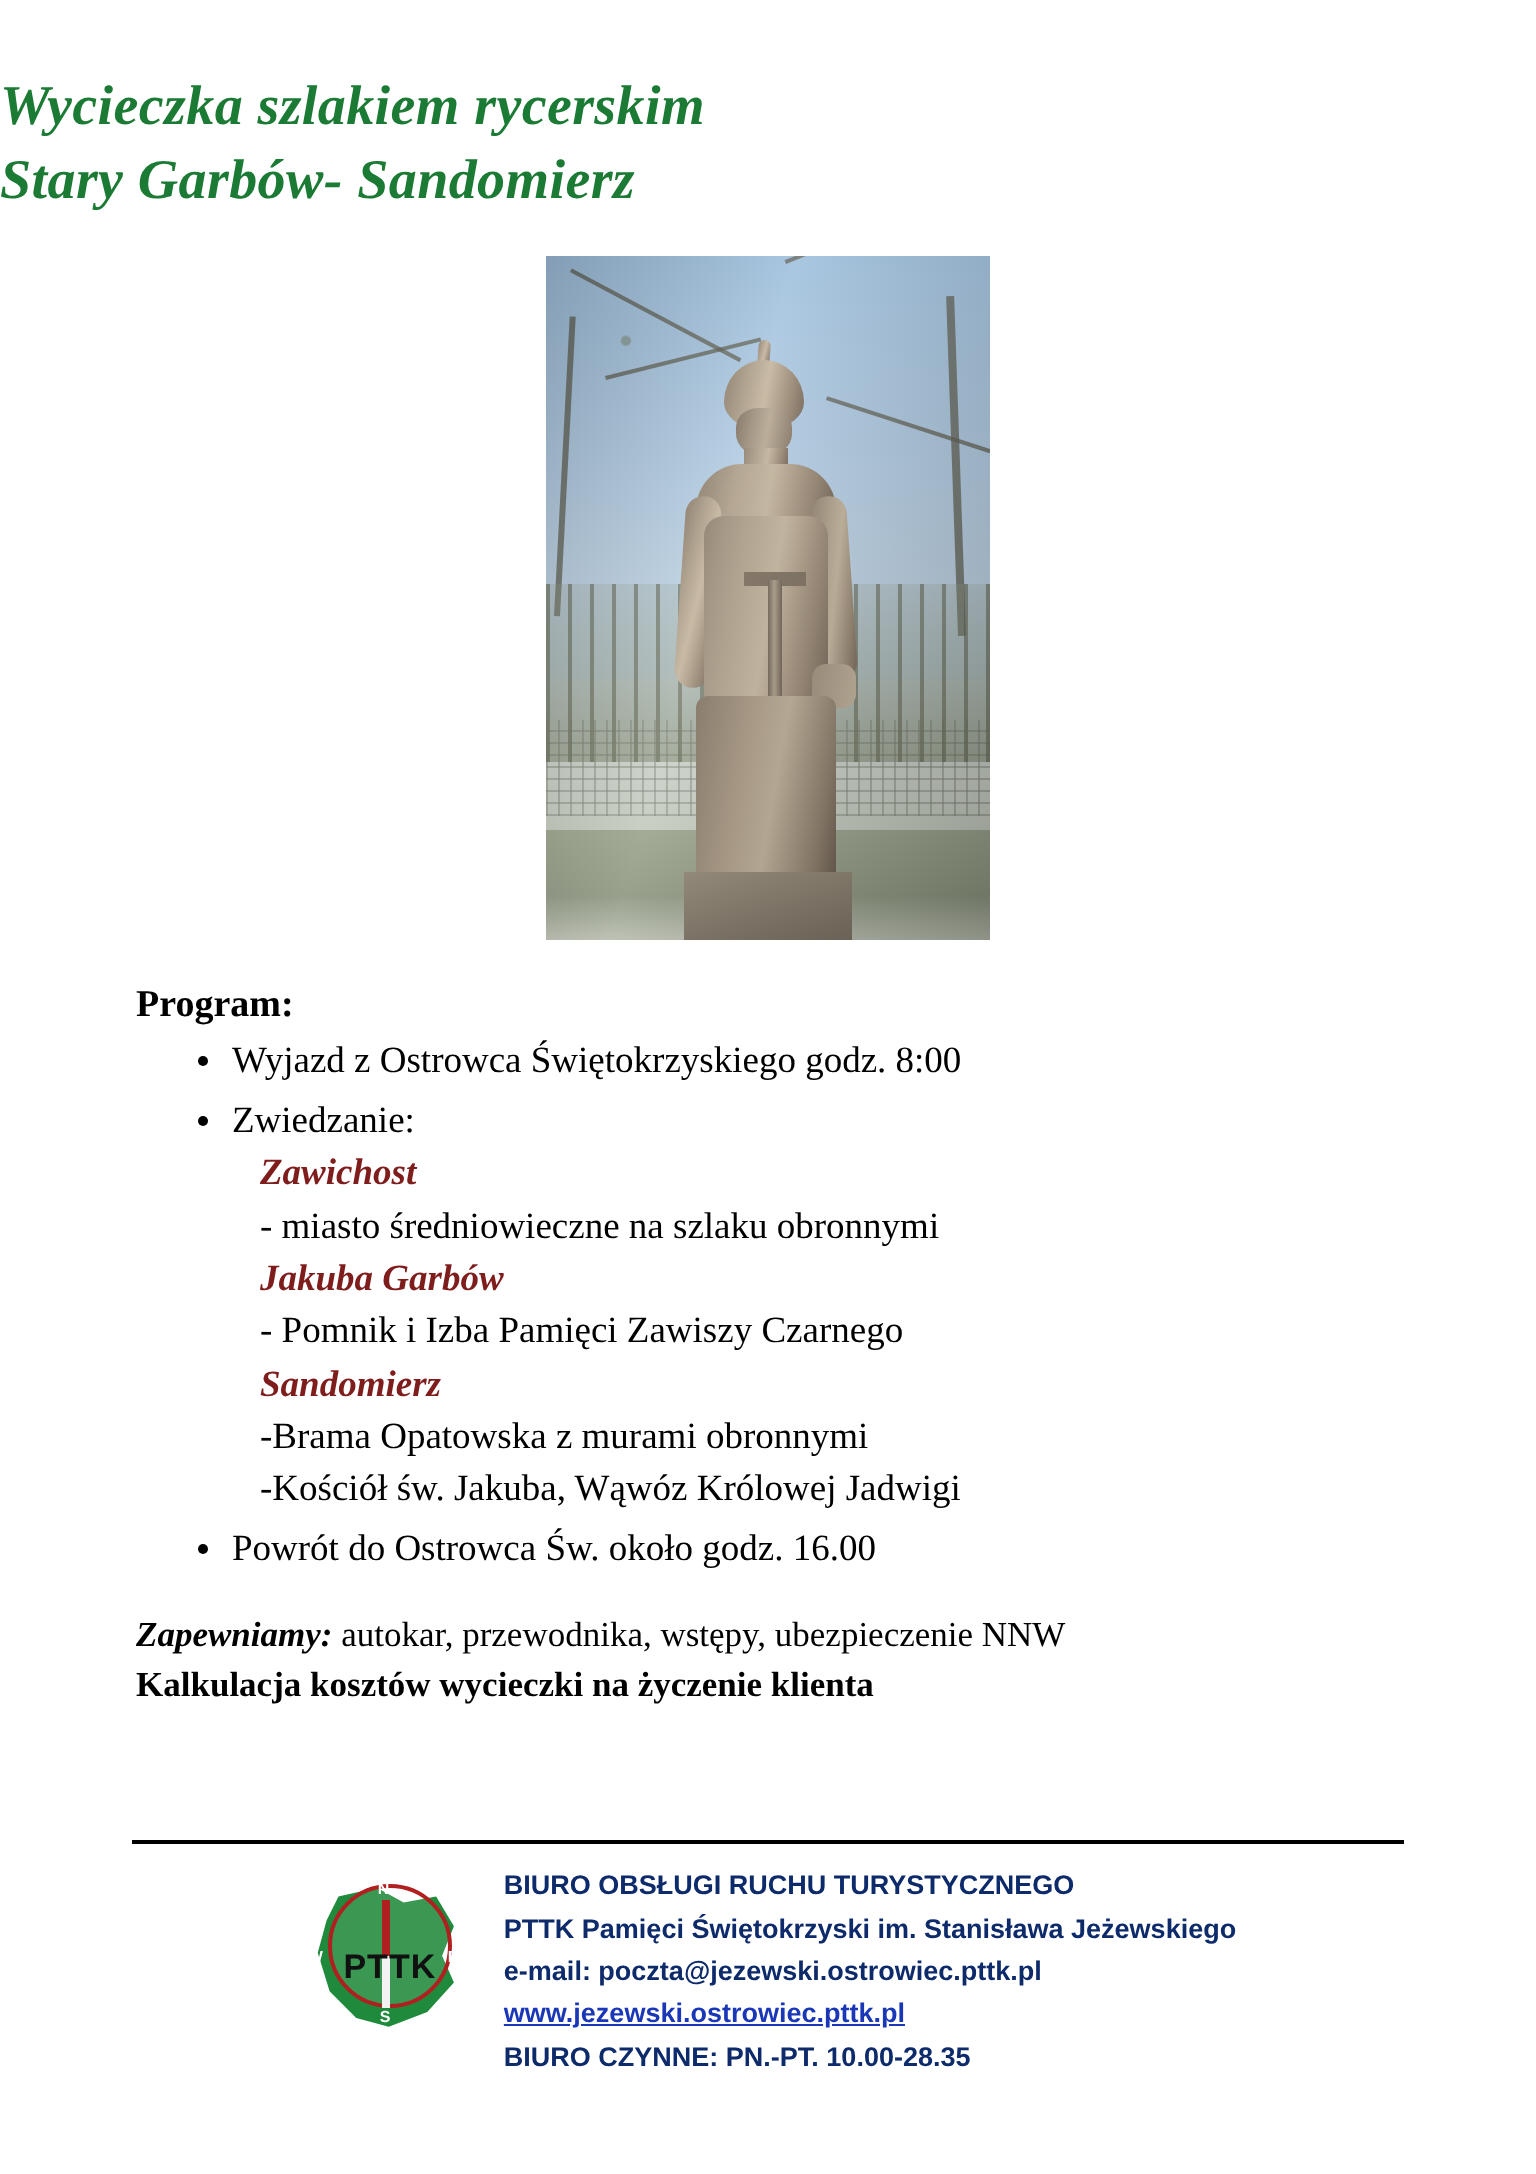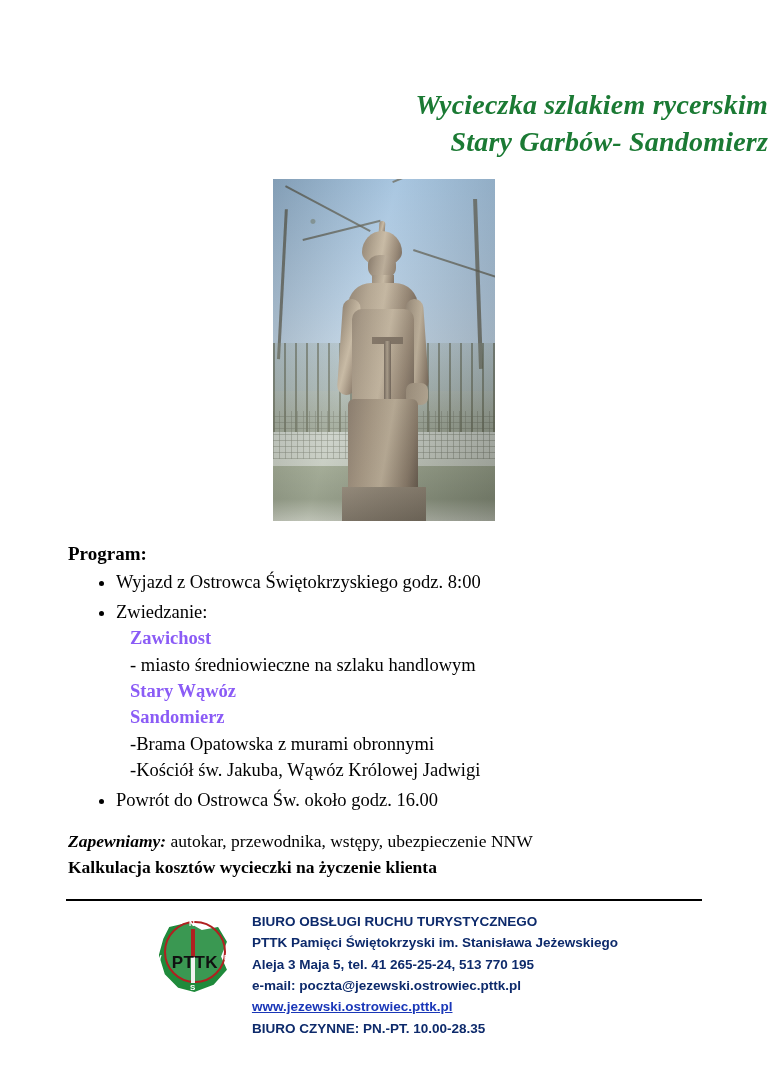--- a/index.html
+++ b/index.html
@@ -19,22 +19,22 @@
   .page {
     width: 768px;
     height: 1087px;
     position: relative;
     box-sizing: border-box;
     padding: 0;
   }
 
   
   .title-block {
-    text-align: right;
-    padding-top: 87px;
+    text-align: left;
+    padding-top: 36px;
   }
   .title-line {
     font-family: "Liberation Serif", serif;
     font-weight: bold;
     font-style: italic;
     font-size: 28px;
     line-height: 1.32;
     color: #1b7a34;
     letter-spacing: 0.2px;
   }
@@ -186,22 +186,23 @@
     font-size: 18.5px;
     line-height: 1.42;
     margin: 4px;
   }
   .sub-block {
     padding-left: 14px;
   }
   .sub-head {
     font-size: 18.5px;
     font-weight: bold;
-    color: #8b5cf6;
+    color: #7f1d1d;
     line-height: 1.42;
+    font-style: italic;
   }
   .sub-item {
     font-size: 18.5px;
     line-height: 1.42;
   }
 
   .assure {
     margin-top: 16px;
     font-size: 17.5px;
     line-height: 1.45;
@@ -338,23 +339,24 @@
 
   <div class="content">
     <div class="program-heading">Program:</div>
 
     <ul class="bullets">
       <li>Wyjazd z Ostrowca Świętokrzyskiego godz. 8:00</li>
       <li>
         <span>Zwiedzanie:</span>
         <div class="sub-block">
           <div class="sub-head">Zawichost</div>
-          <div class="sub-item">- miasto średniowieczne na szlaku handlowym</div>
-
-          <div class="sub-head">Stary Wąwóz</div>
+          <div class="sub-item">- miasto średniowieczne na szlaku obronnymi</div>
+
+          <div class="sub-head">Jakuba Garbów</div>
+          <div class="sub-item">- Pomnik i Izba Pamięci Zawiszy Czarnego</div>
 
           <div class="sub-head">Sandomierz</div>
           <div class="sub-item">-Brama Opatowska z murami obronnymi</div>
           <div class="sub-item">-Kościół św. Jakuba, Wąwóz Królowej Jadwigi</div>
         </div>
       </li>
       <li>Powrót do Ostrowca Św. około godz. 16.00</li>
     </ul>
 
     <div class="assure">
@@ -376,21 +378,20 @@
         <div class="cdir cn">N</div>
         <div class="cdir cs">S</div>
         <div class="cdir cw">W</div>
         <div class="cdir ce">E</div>
         <div class="pttk">PTTK</div>
       </div>
 
       <div class="footer-text">
         <div class="line">BIURO OBSŁUGI RUCHU TURYSTYCZNEGO</div>
         <div class="line">PTTK Pamięci Świętokrzyski im. Stanisława Jeżewskiego</div>
-        <div class="line">Aleja 3 Maja 5, tel. 41 265-25-24, 513 770 195</div>
         <div class="line">e-mail: poczta@jezewski.ostrowiec.pttk.pl</div>
         <div class="line"><a href="#">www.jezewski.ostrowiec.pttk.pl</a></div>
         <div class="line">BIURO CZYNNE: PN.-PT. 10.00-28.35</div>
       </div>
 
     </div>
   </div>
 
 </div>
 

